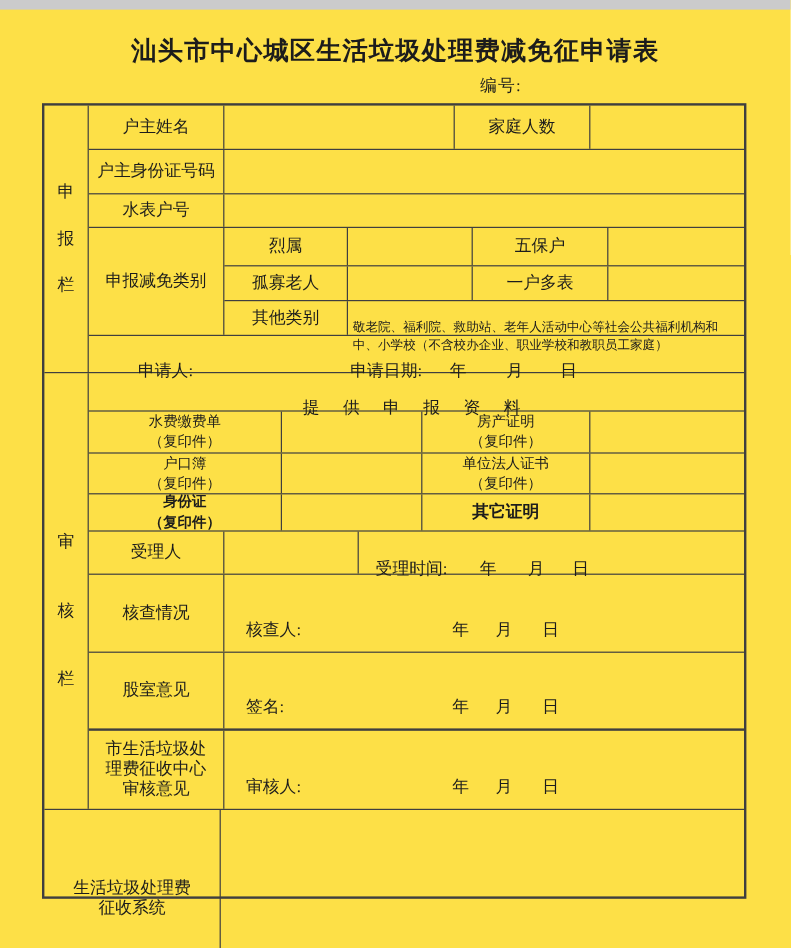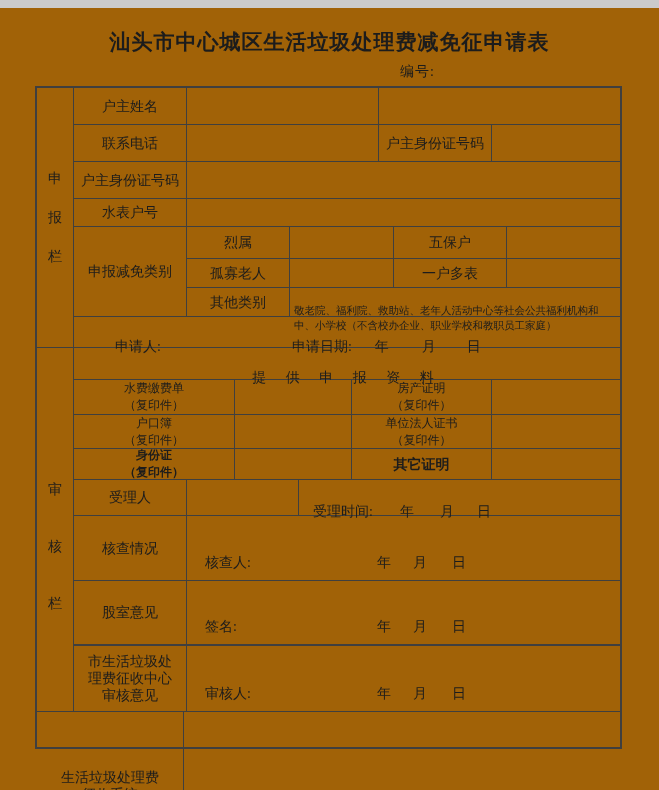--- a/index.html
+++ b/index.html
@@ -1,20 +1,20 @@
 <!DOCTYPE html>
 <html><head>
 <meta charset="utf-8">
 <style>
   * { box-sizing: border-box; margin: 0; padding: 0; }
   html,body { background:#ffffff; }
   .page {
     position: relative;
     width: 659px; height: 790px;
-    background: #a16207;
+    background: #fde047;
     font-family: "Liberation Serif", "DejaVu Serif", serif;
     color: #1c1c1c;
     overflow: hidden;
   }
   .scan-strip { position:absolute; top:0; left:0; width:659px; height:8px; background:#cbcbcb; }
   .title {
     position:absolute; top:28px; left:0; width:659px;
     text-align:center; font-size:21px; font-weight:bold; letter-spacing:1px;
   }
   .number { position:absolute; top:63px; left:400px; font-size:14px; letter-spacing:1px; }
@@ -90,29 +90,24 @@
 
     <div class="trow">
       <div class="bar-cell">
         <div class="vtext declare-v">申报栏</div>
       </div>
       <div class="sec-body">
 
         <div class="row h37">
           <div class="cell w113">户主姓名</div>
           <div class="cell w192"></div>
-          <div class="cell fill endc"></div>
-        </div>
-
-        <div class="row h37">
-          <div class="cell w113">联系电话</div>
-          <div class="cell w192"></div>
-          <div class="cell w113">户主身份证号码</div>
-          <div class="cell fill endc"></div>
-        </div>
+          <div class="cell w113">家庭人数</div>
+          <div class="cell fill endc"></div>
+        </div>
+
 
         <div class="row h37">
           <div class="cell w113">户主身份证号码</div>
           <div class="cell fill endc"></div>
         </div>
 
         <div class="row h28">
           <div class="cell w113">水表户号</div>
           <div class="cell fill endc"></div>
         </div>

